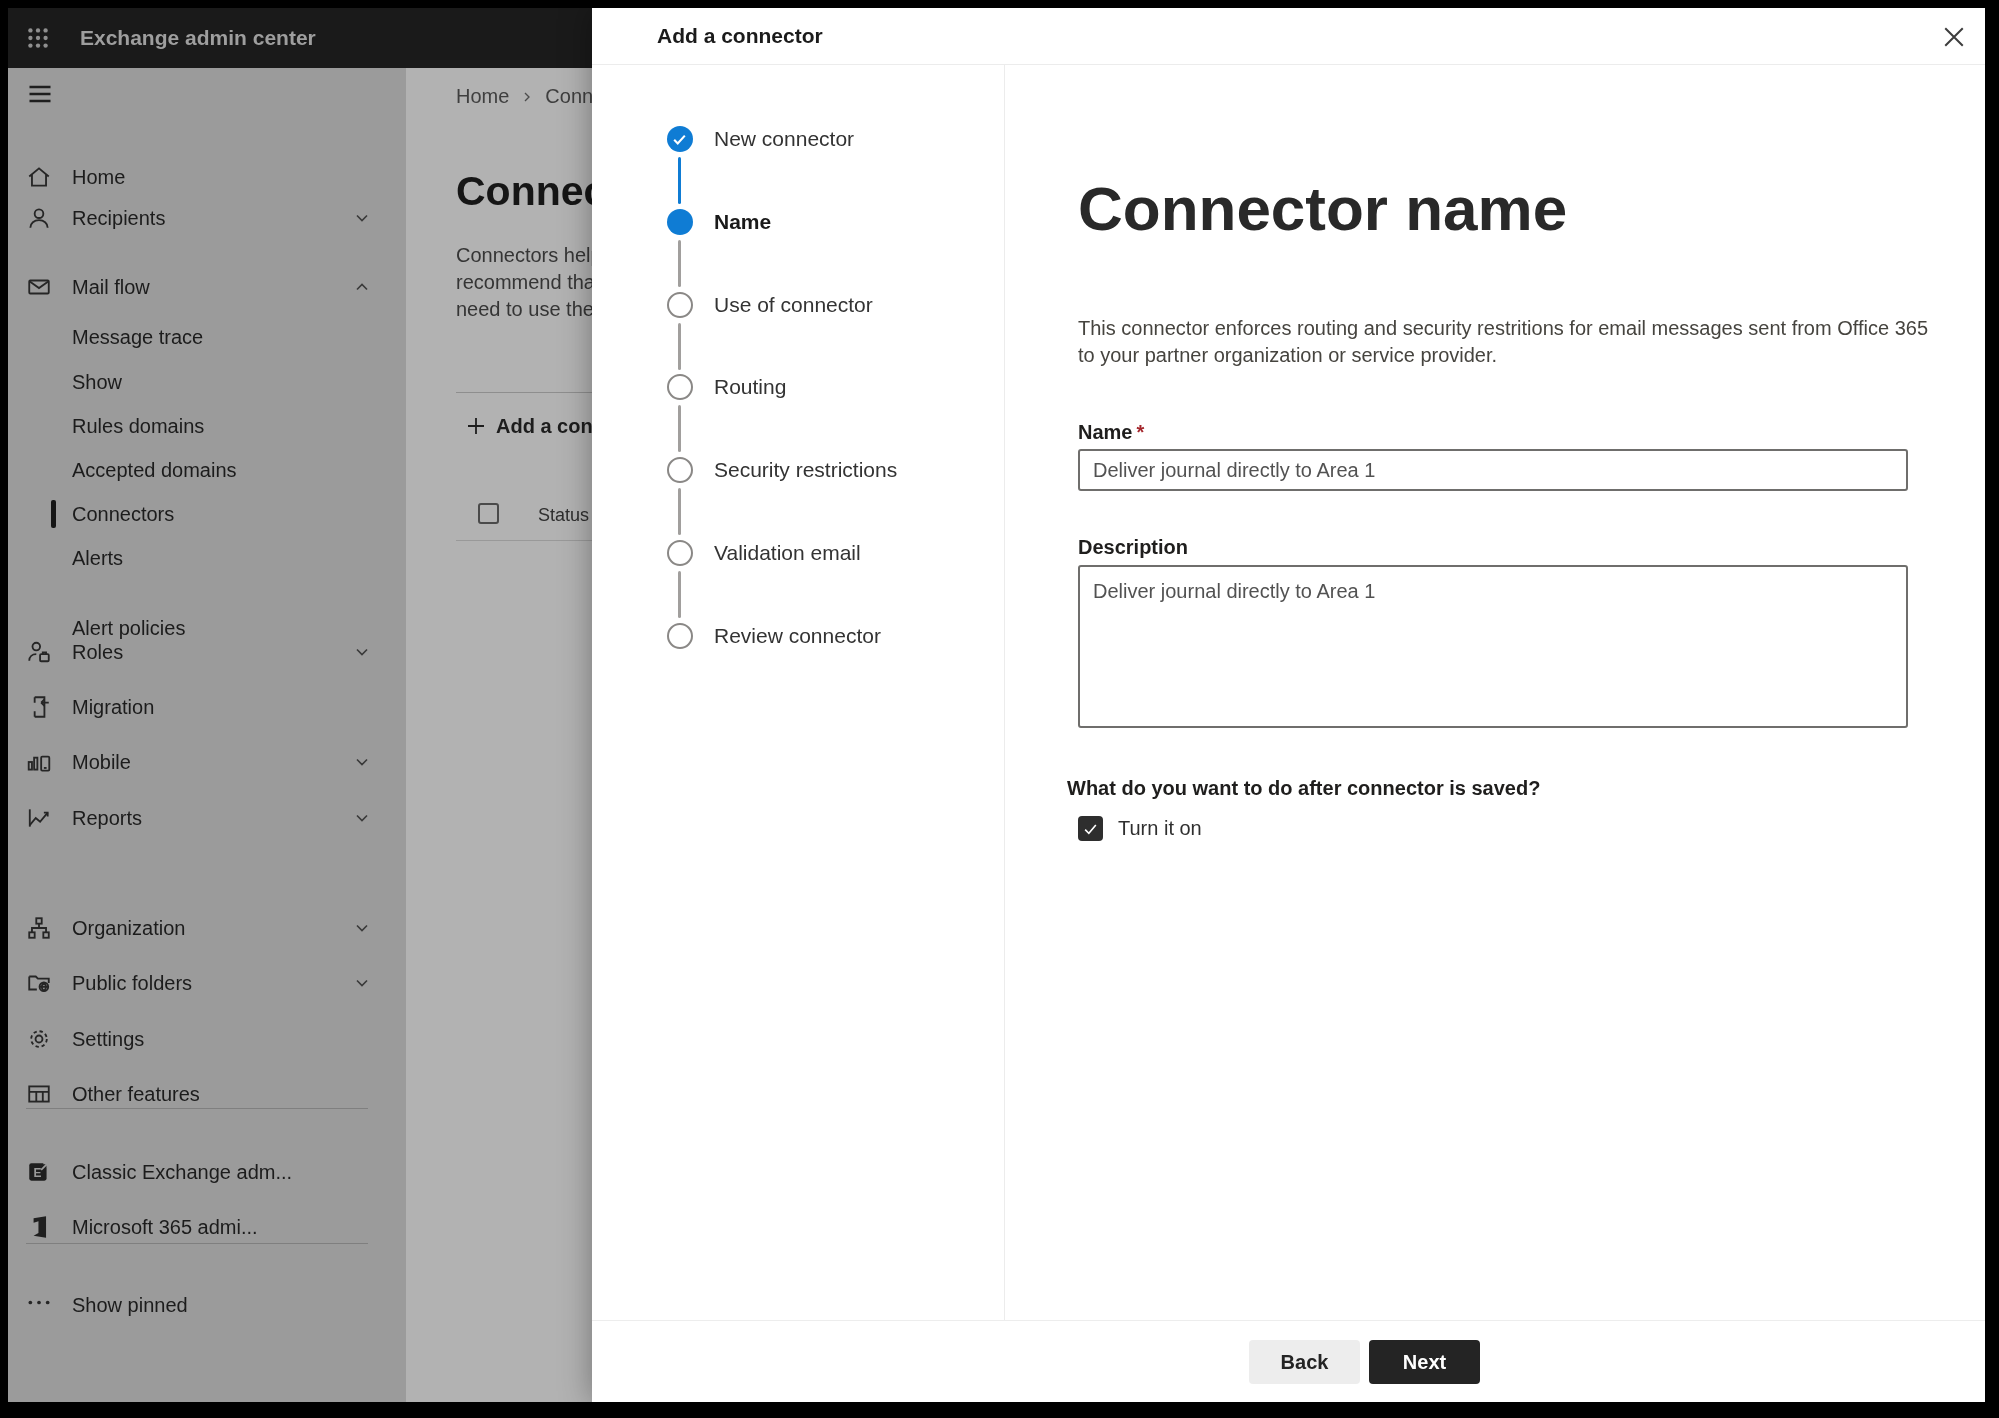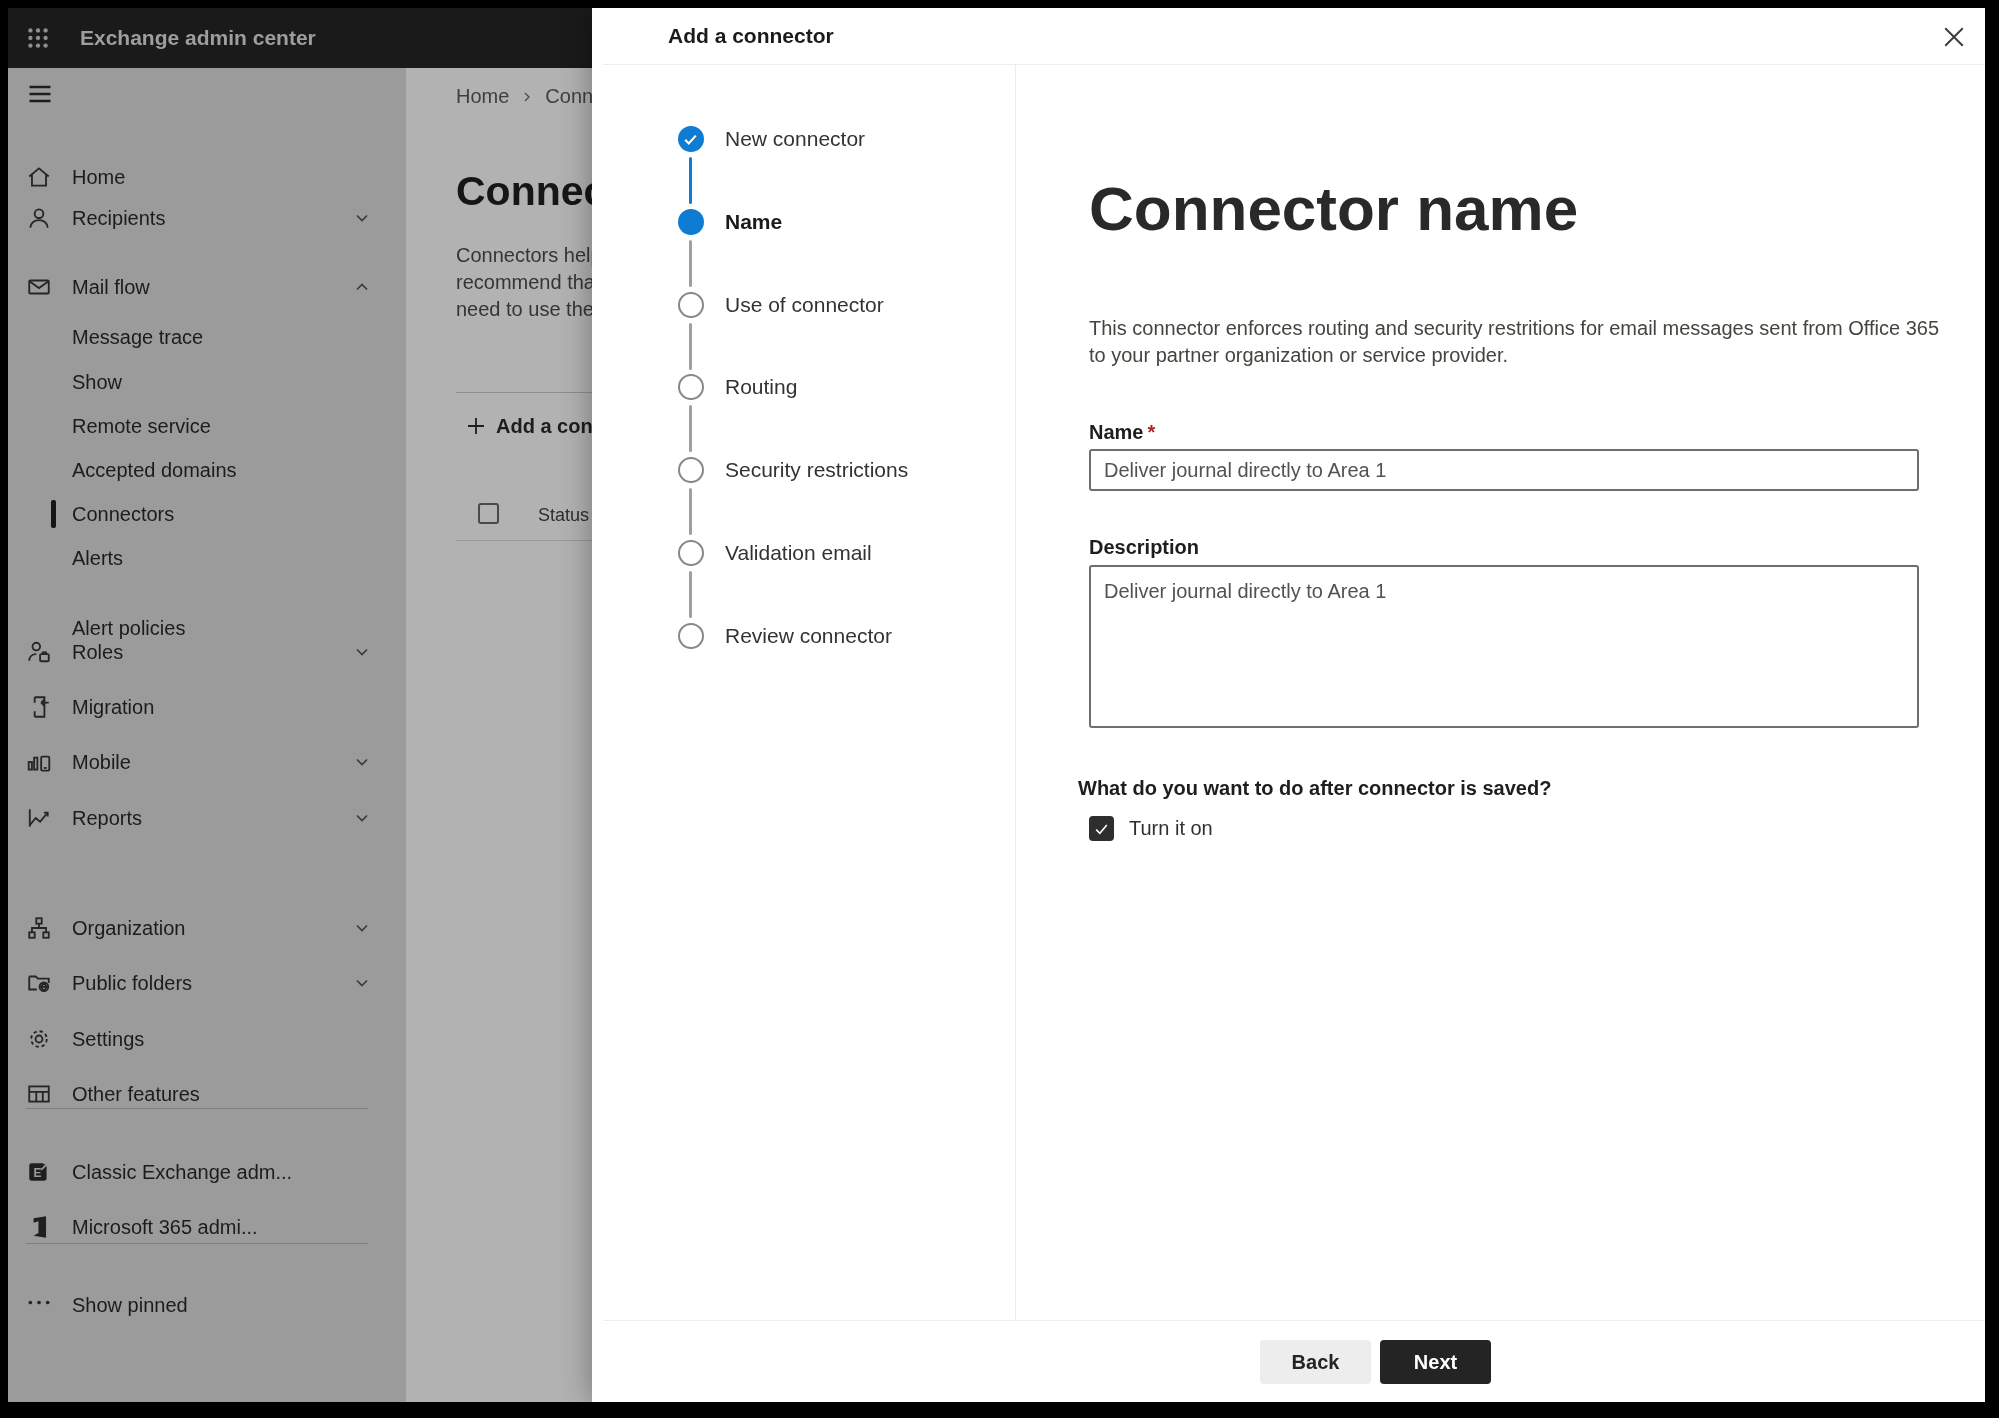--- a/index.html
+++ b/index.html
@@ -34,21 +34,21 @@
   .page-div1{position:absolute;left:50px;right:0;top:324px;height:1px;background:#8e8e8e;}
   .add-btn{position:absolute;left:58px;top:340px;height:36px;display:flex;align-items:center;gap:8px;
         font-size:20px;font-weight:bold;color:#1d1d1d;cursor:pointer;white-space:nowrap;}
   .add-btn .plus{width:24px;height:24px;color:#1d1d1d;}
   .hdr-check{position:absolute;left:72px;top:435px;width:21px;height:21px;border:2px solid #4a4a4a;border-radius:3px;cursor:pointer;}
   .hdr-status{position:absolute;left:132px;top:437px;font-size:18px;color:#2e2e2e;white-space:nowrap;}
   .page-div2{position:absolute;left:50px;right:0;top:472px;height:1px;background:#999;}
 
   
   .dialog{position:absolute;left:584px;top:0;width:1393px;height:1394px;background:#fff;
-        display:flex;flex-direction:column;box-shadow:0 0 30px rgba(0,0,0,.35);padding-left:11px;}
+        display:flex;flex-direction:column;box-shadow:0 0 30px rgba(0,0,0,.35);}
   .dlg-header{position:relative;height:57px;border-bottom:1px solid #ececec;flex:0 0 auto;}
   .dlg-title{position:absolute;left:65px;top:50%;transform:translateY(-50%);
         font-size:21px;font-weight:bold;color:#1b1b1b;white-space:nowrap;}
   .dlg-close{position:absolute;right:16px;top:14px;width:30px;height:30px;color:#3d3d3d;cursor:pointer;}
   .dlg-main{position:relative;flex:1 1 auto;overflow:hidden;}
   .dlg-steps{position:absolute;left:0;top:0;bottom:0;width:413px;border-right:1px solid #ececec;}
   .step{position:absolute;left:75px;height:26px;display:flex;align-items:center;cursor:pointer;}
   .step-circle{width:26px;height:26px;border-radius:50%;flex:0 0 auto;position:relative;}
   .step-circle.done,.step-circle.current{background:#0f7cd4;}
   .step-circle.todo{background:#fff;border:2px solid #8a8886;}
@@ -151,21 +151,21 @@
           </span>
     </div>
 
     <div class="nav-item" style="top:247px">
       <span class="nav-label">Message trace</span>
     </div>
     <div class="nav-item" style="top:292px">
       <span class="nav-label">Show</span>
     </div>
     <div class="nav-item" style="top:336px">
-      <span class="nav-label">Remote service</span>
+      <span class="nav-label">Rules domains</span>
     </div>
     <div class="nav-item" style="top:380px">
       <span class="nav-label">Accepted domains</span>
     </div>
     <div class="nav-item" style="top:424px">
       <span class="sel-bar"></span>
       <span class="nav-label">Connectors</span>
     </div>
     <div class="nav-item" style="top:468px">
       <span class="nav-label">Alerts</span>

